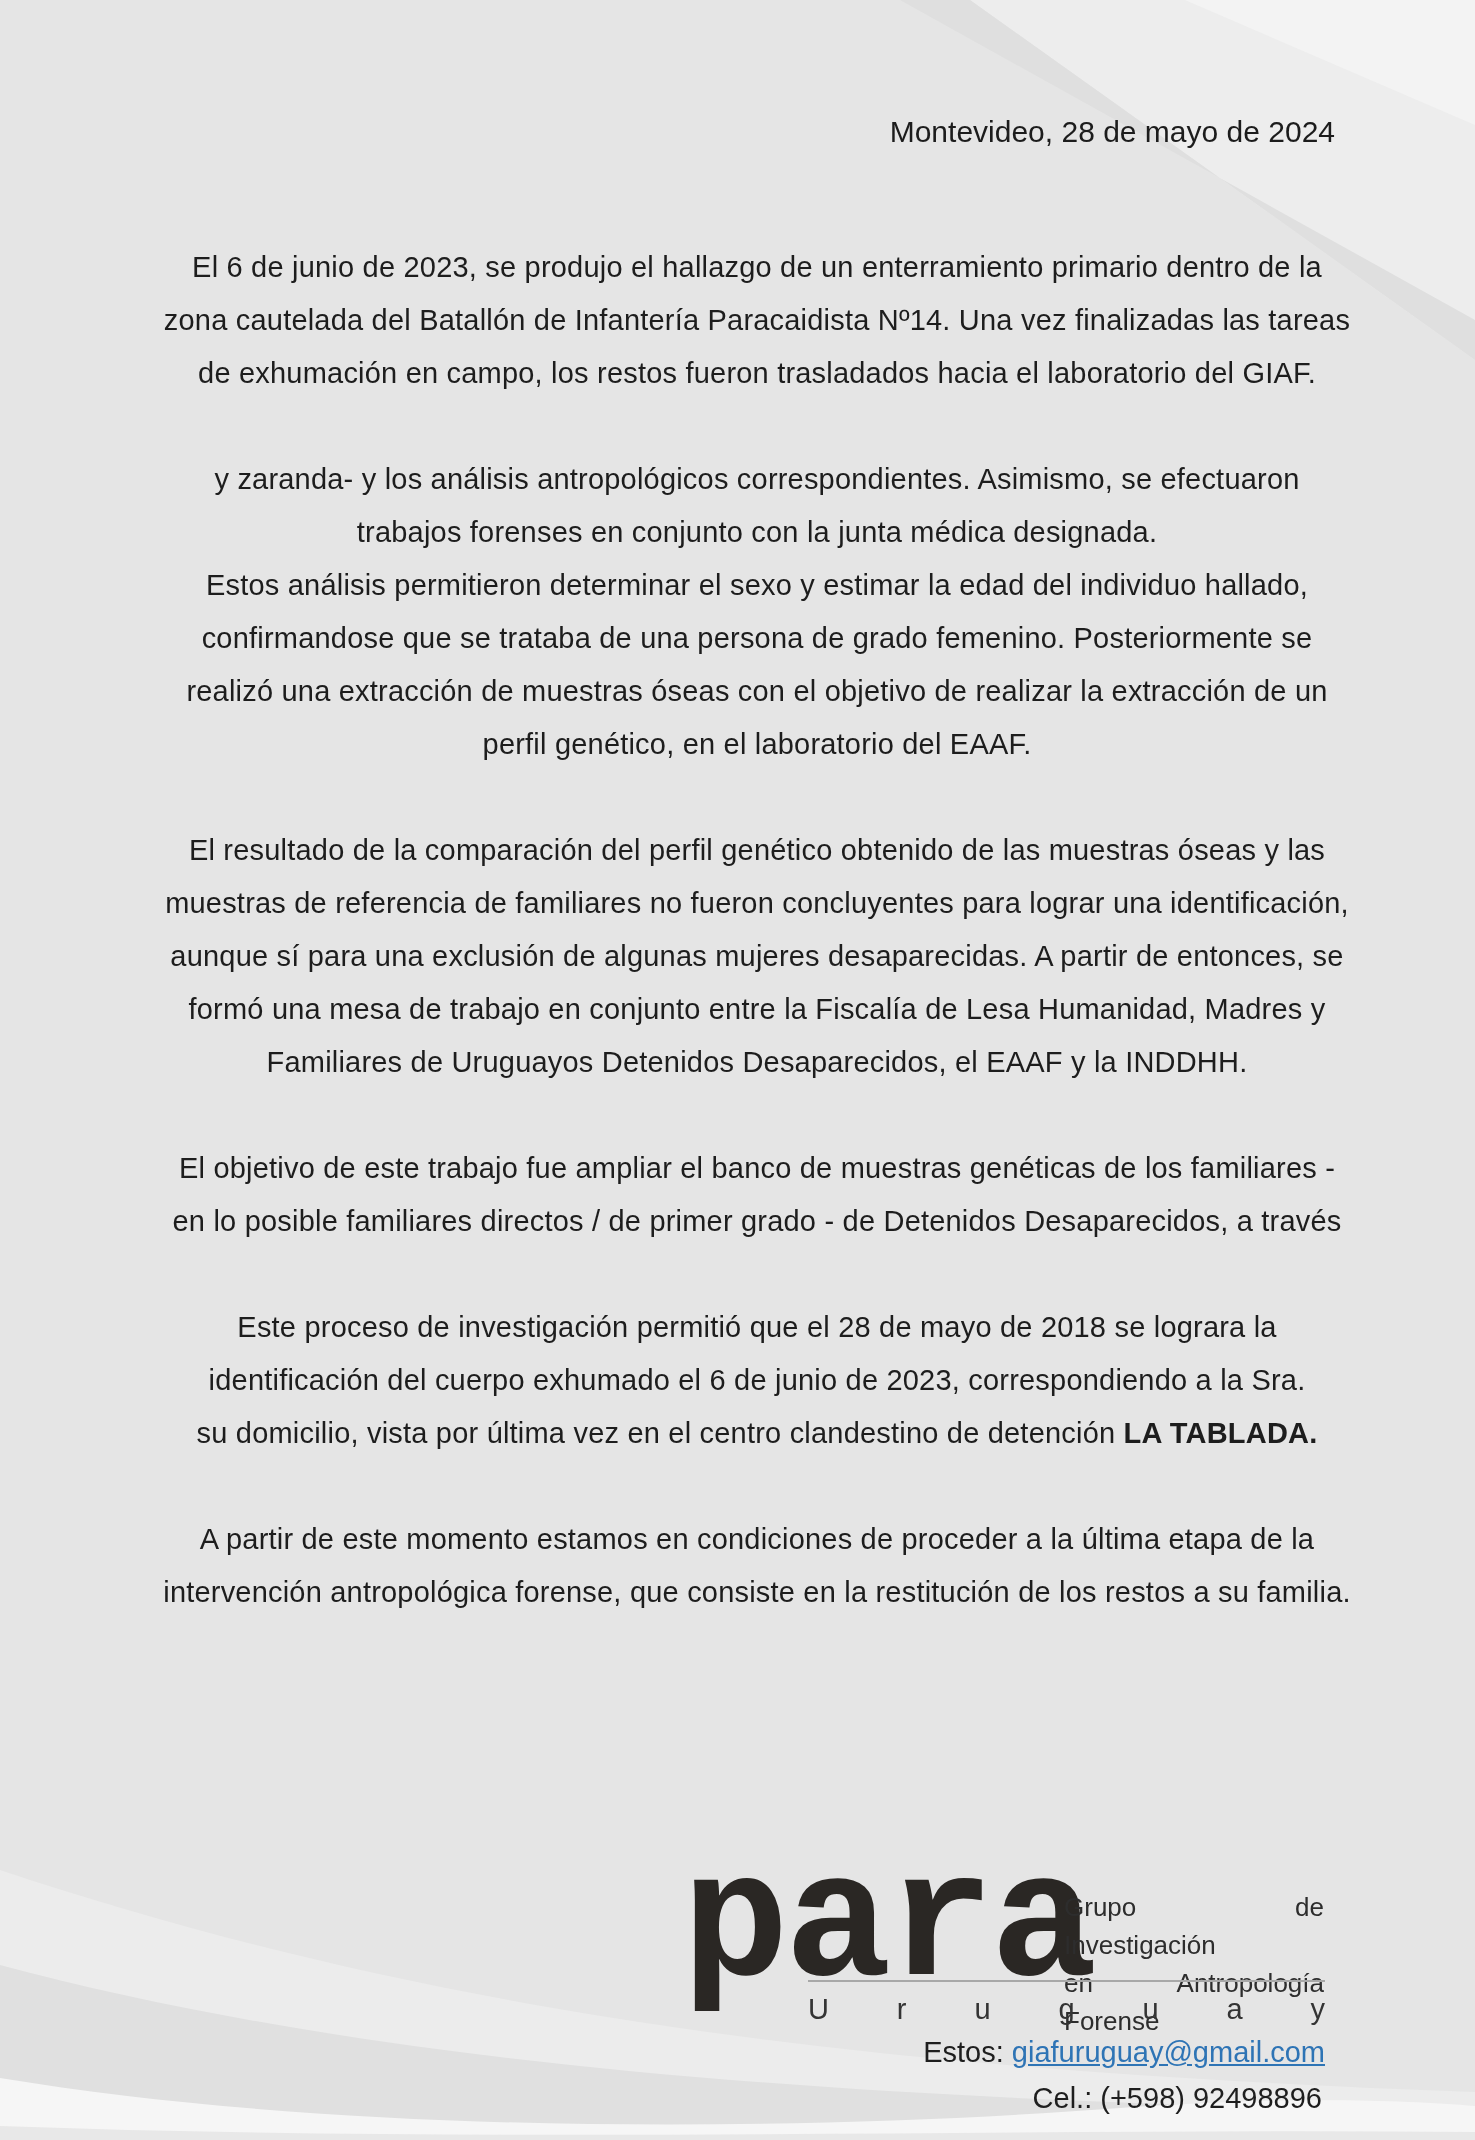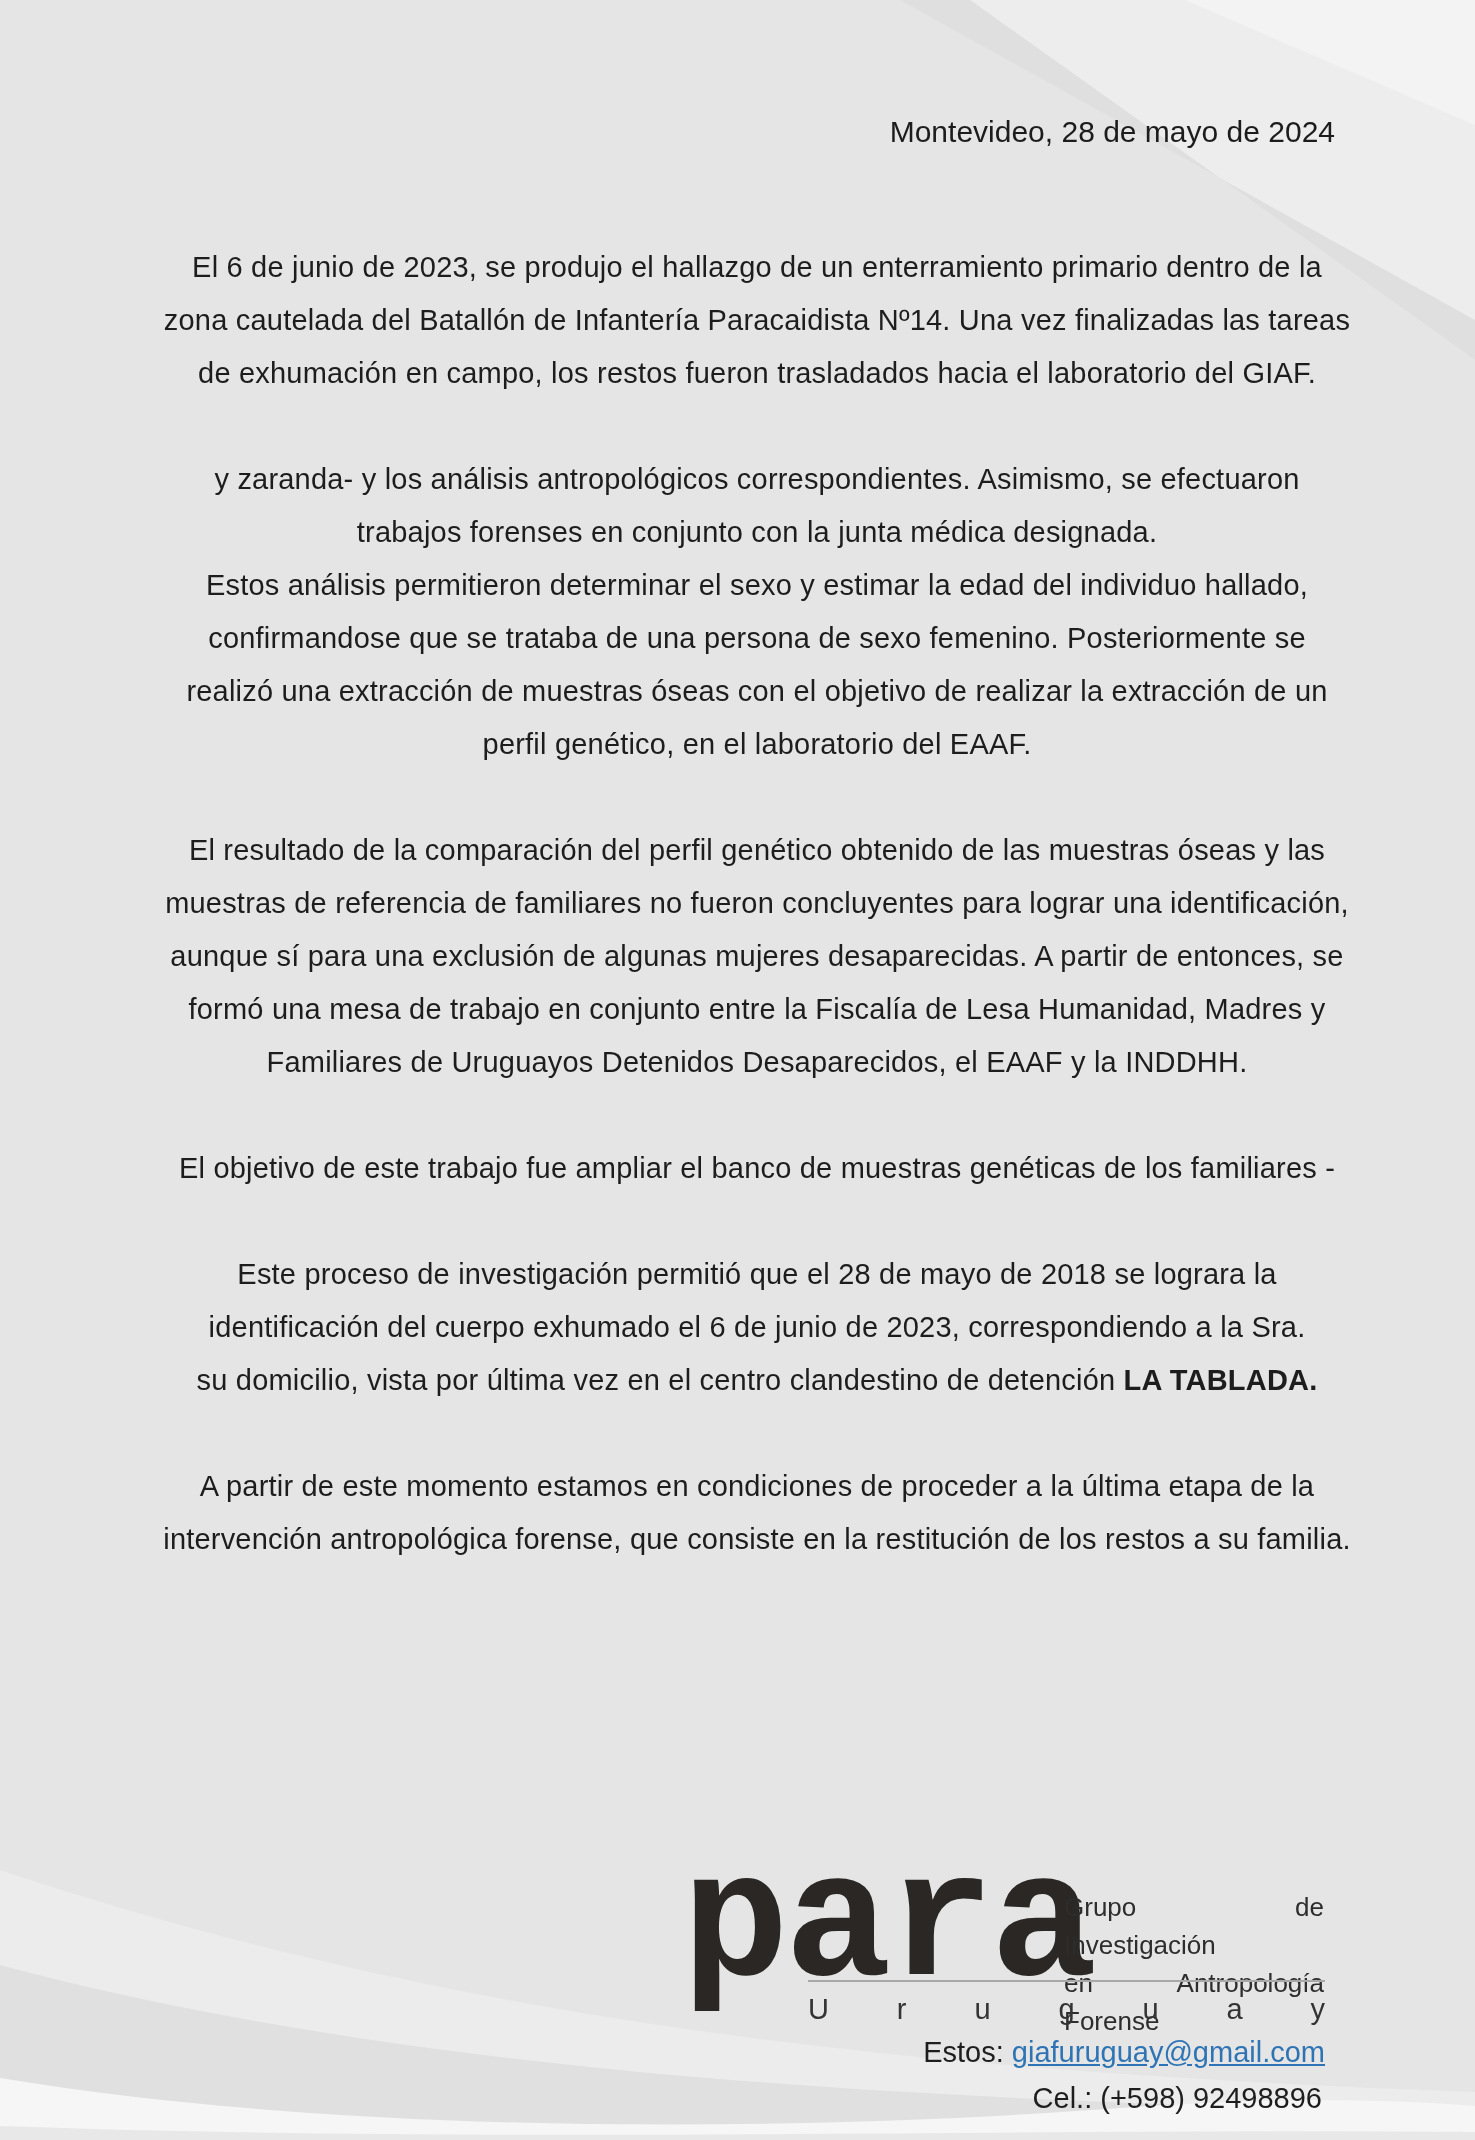--- a/index.html
+++ b/index.html
@@ -86,33 +86,34 @@
   <div class="letter-body">
       <div class="paragraph">
         <div class="line"><span>El 6 de junio de 2023, se produjo el hallazgo de un enterramiento primario dentro de la</span></div>
         <div class="line"><span>zona cautelada del Batallón de Infantería Paracaidista Nº14. Una vez finalizadas las tareas</span></div>
         <div class="line"><span>de exhumación en campo, los restos fueron trasladados hacia el laboratorio del GIAF.</span></div>
       </div>
       <div class="paragraph">
         <div class="line"><span>y zaranda- y los análisis antropológicos correspondientes. Asimismo, se efectuaron</span></div>
         <div class="line"><span>trabajos forenses en conjunto con la junta médica designada.</span></div>
         <div class="line"><span>Estos análisis permitieron determinar el sexo y estimar la edad del individuo hallado,</span></div>
-        <div class="line"><span>confirmandose que se trataba de una persona de sexo femenino. Posteriormente se</span></div>
+        <div class="line"><span>confirmandose que se trataba de una persona de grado femenino. Posteriormente se</span></div>
         <div class="line"><span>realizó una extracción de muestras óseas con el objetivo de realizar la extracción de un</span></div>
         <div class="line"><span>perfil genético, en el laboratorio del EAAF.</span></div>
       </div>
       <div class="paragraph">
         <div class="line"><span>El resultado de la comparación del perfil genético obtenido de las muestras óseas y las</span></div>
         <div class="line"><span>muestras de referencia de familiares no fueron concluyentes para lograr una identificación,</span></div>
         <div class="line"><span>aunque sí para una exclusión de algunas mujeres desaparecidas. A partir de entonces, se</span></div>
         <div class="line"><span>formó una mesa de trabajo en conjunto entre la Fiscalía de Lesa Humanidad, Madres y</span></div>
         <div class="line"><span>Familiares de Uruguayos Detenidos Desaparecidos, el EAAF y la INDDHH.</span></div>
       </div>
       <div class="paragraph">
         <div class="line"><span>El objetivo de este trabajo fue ampliar el banco de muestras genéticas de los familiares -</span></div>
+        <div class="line"><span>en lo posible familiares directos / de primer grado - de Detenidos Desaparecidos, a través</span></div>
       </div>
       <div class="paragraph">
         <div class="line"><span>Este proceso de investigación permitió que el 28 de mayo de 2018 se lograra la</span></div>
         <div class="line"><span>identificación del cuerpo exhumado el 6 de junio de 2023, correspondiendo a la Sra.</span></div>
         <div class="line"><span>su domicilio, vista por última vez en el centro clandestino de detención </span><span class="bold">LA TABLADA.</span></div>
       </div>
       <div class="paragraph">
         <div class="line"><span>A partir de este momento estamos en condiciones de proceder a la última etapa de la</span></div>
         <div class="line"><span>intervención antropológica forense, que consiste en la restitución de los restos a su familia.</span></div>
       </div>

